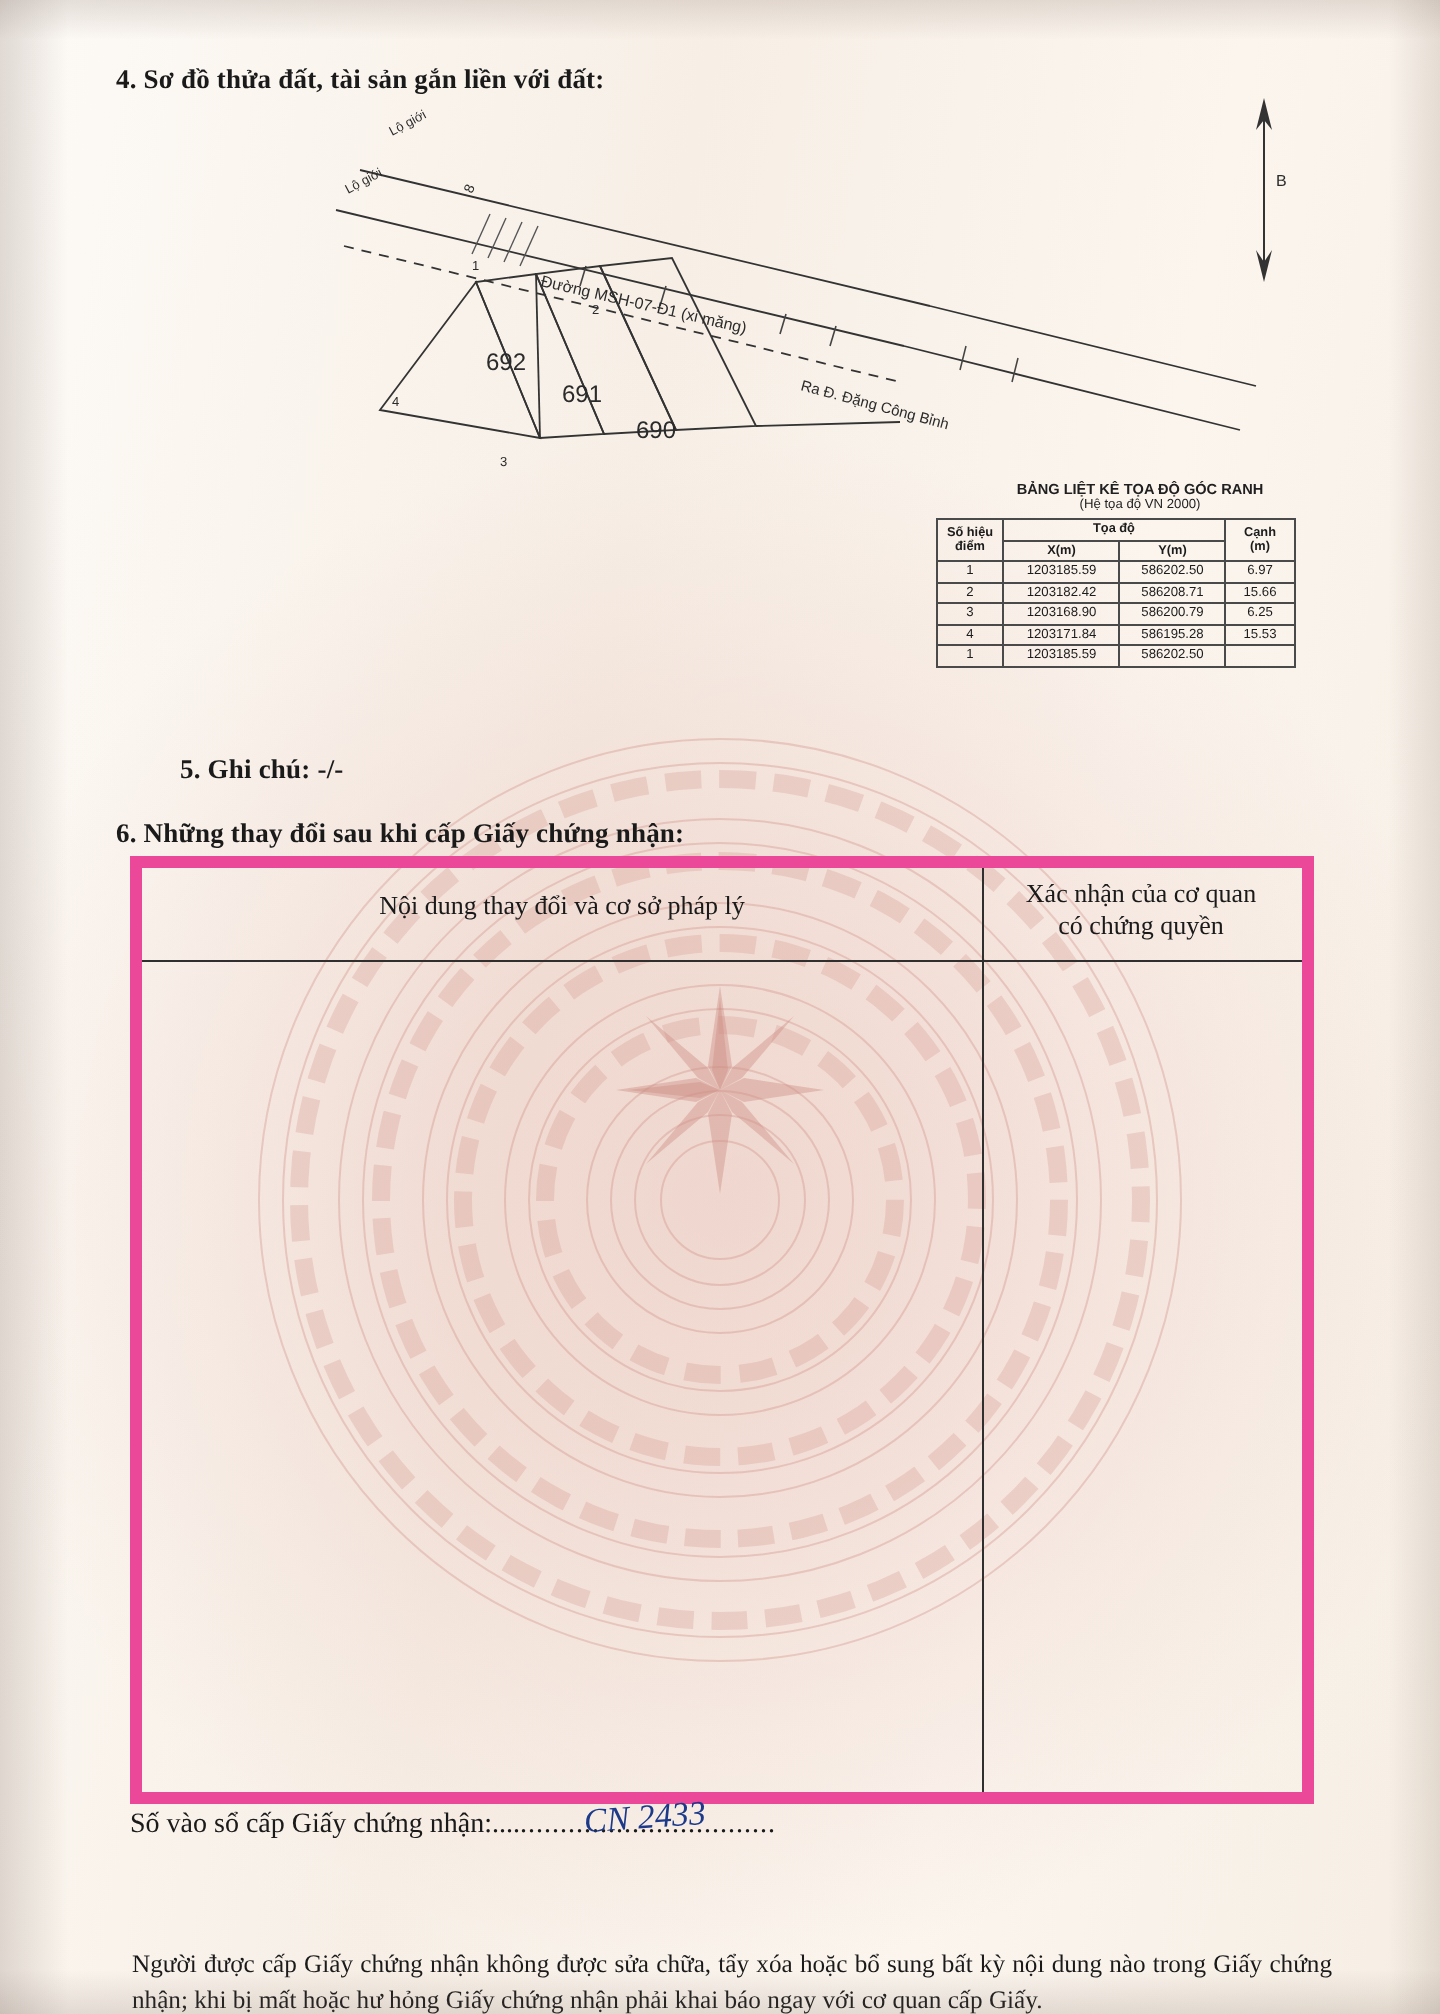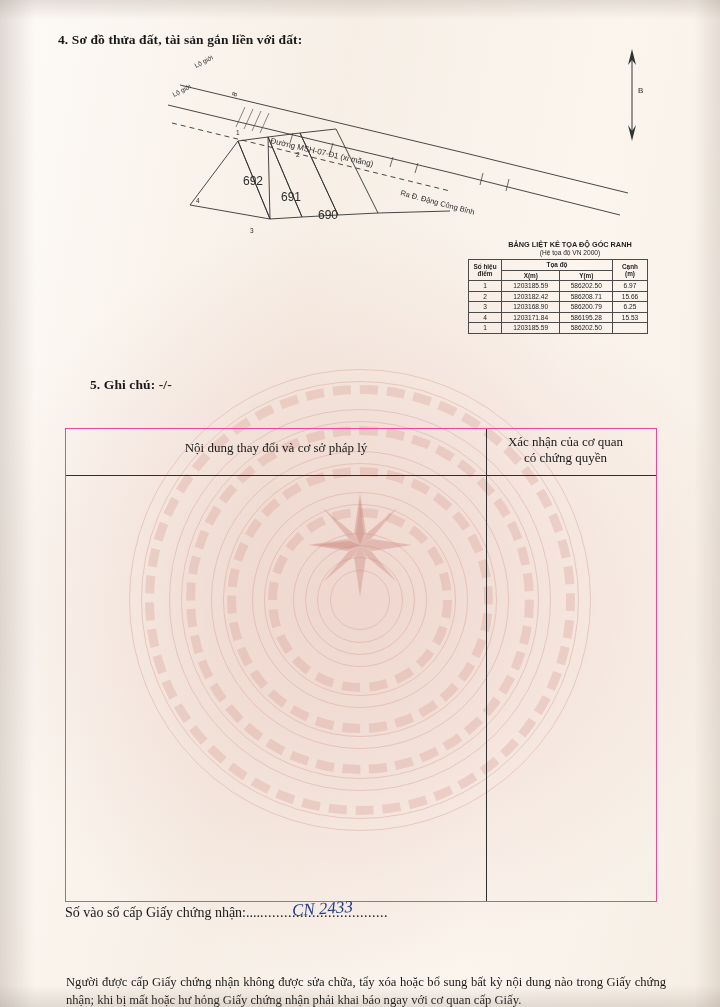--- a/index.html
+++ b/index.html
@@ -130,21 +130,21 @@
   table.coord th { font-weight: bold; font-size: 6.4px; }
   table.coord td.sh { width: 32px; }
   table.coord td.cz { width: 34px; }
 
   
   .changes {
     position: absolute;
     left: 65px; top: 428px;
     width: 592px;
     height: 474px;
-    border: 1px solid #ec4899;
+    border: 6px solid #ec4899;
     box-sizing: border-box;
   }
   .changes .vline {
     position: absolute;
     left: 420px; top: 0; bottom: 0;
     width: 1px; background: #2f2f2f;
   }
   .changes .hline {
     position: absolute;
     left: 0; right: 0; top: 46px;
@@ -338,20 +338,21 @@
         </tr>
       </tbody>
         </table>
     </div>
 
     <div class="sec-title s5">
       <span>5. Ghi chú:</span>
       <span class="note-val">-/-</span>
     </div>
 
+    <div class="sec-title s6">6. Những thay đổi sau khi cấp Giấy chứng nhận:</div>
 
     <div class="changes">
       <div class="vline"></div>
       <div class="hline"></div>
       <div class="th-left">Nội dung thay đổi và cơ sở pháp lý</div>
       <div class="th-right">
         <div>Xác nhận của cơ quan</div>
         <div>có chứng quyền</div>
       </div>
     </div>

